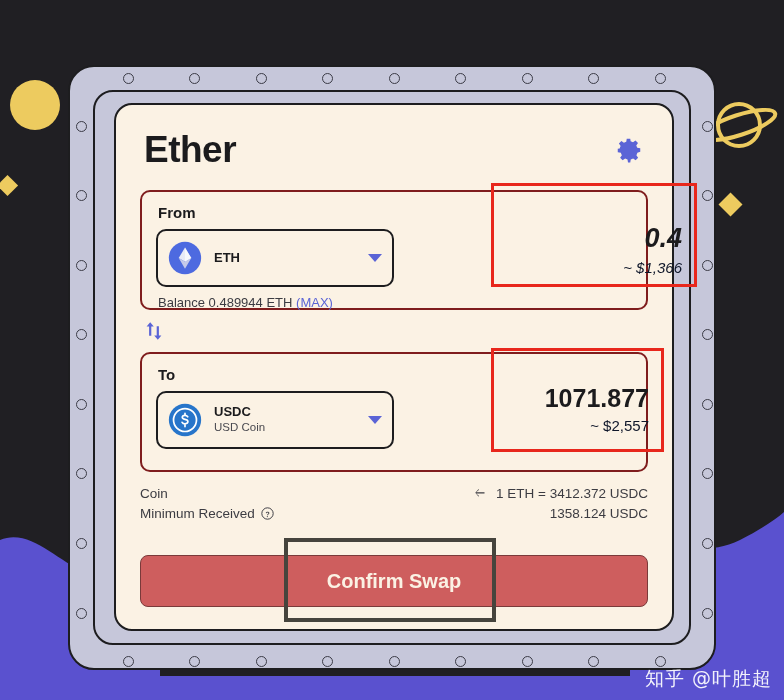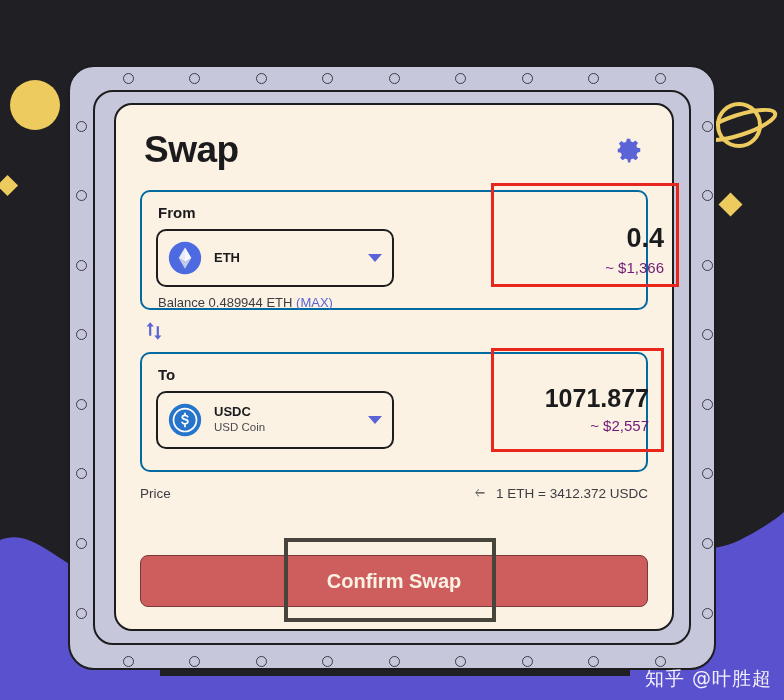--- a/index.html
+++ b/index.html
@@ -36,21 +36,21 @@
     display:flex;align-items:center;justify-content:space-between;
     padding:26px 28px 0 28px;
   }
   .card-title{
     font-size:37px;font-weight:bold;color:#1b1b1d;letter-spacing:-0.5px;
     line-height:1;
   }
   .gear-btn{width:30px;height:30px;cursor:pointer;display:block;}
   
   .panel{
-    position:relative;margin:0 24px;border:2px solid #0369a1;
+    position:relative;margin:0 24px;border:2px solid #7f1d1d;
     background:#fbf2e4;border-radius:10px;box-sizing:border-box;
     padding:10px 14px 10px 14px;
   }
   .panel-from{margin-top:22px;height:120px;}
   .panel-to{margin-top:0;height:120px;}
   .panel-label{font-size:15px;font-weight:bold;color:#1b1b1d;margin:2px 0 8px 2px;}
   .token-row{display:flex;align-items:flex-start;justify-content:space-between;}
   .token-select{
     width:238px;height:58px;border:2px solid #1d1d1f;border-radius:10px;
     background:#fbf2e4;box-sizing:border-box;display:flex;align-items:center;
@@ -62,25 +62,25 @@
   .token-name{font-size:11.5px;color:#4a4a50;line-height:1.3;margin-top:1px;}
   .caret{width:0;height:0;border-left:7px solid transparent;border-right:7px solid transparent;
          border-top:8px solid #5b64d6;margin-left:4px;}
   .balance{font-size:13px;color:#3c3c42;margin:8px 0 0 2px;}
   .max-link{color:#5b64d6;cursor:pointer;}
   
   .amount-box{
     position:absolute;border:3px solid #e8271c;box-sizing:border-box;
     background:transparent;text-align:right;padding:10px 12px 0 0;
   }
-  .amount-from{left:349px;top:-9px;width:188px;height:104px;}
+  .amount-from{left:349px;top:-9px;width:206px;height:104px;font-style:italic;}
   .amount-to{left:349px;top:-6px;width:173px;height:104px;}
   .amount-val{font-size:27px;font-weight:bold;color:#1b1b1d;line-height:1.25;margin-top:26px;}
   .amount-to .amount-val{font-size:25px;margin-top:22px;}
-  .amount-usd{font-size:15px;color:#701a75;line-height:1.3;margin-top:2px;}
+  .amount-usd{font-size:15px;color:#0f172a;line-height:1.3;margin-top:2px;}
   
   .swap-toggle{
     margin:9px 0 9px 26px;width:24px;height:24px;cursor:pointer;display:block;
   }
   
   .info{margin:14px 24px 0 24px;}
   .info-row{display:flex;align-items:center;justify-content:space-between;margin-bottom:5px;}
   .info-key{font-size:13.5px;color:#3c3c42;display:flex;align-items:center;gap:6px;}
   .info-val{font-size:13.5px;color:#3c3c42;display:flex;align-items:center;gap:7px;}
   .help-icon{width:13px;height:13px;display:block;cursor:pointer;}
@@ -165,21 +165,21 @@
       <div class="rivet" style="left: 631.5px; top: 401.357px;"></div>
       <div class="rivet" style="left: 5.5px; top: 470.929px;"></div>
       <div class="rivet" style="left: 631.5px; top: 470.929px;"></div>
       <div class="rivet" style="left: 5.5px; top: 540.5px;"></div>
       <div class="rivet" style="left: 631.5px; top: 540.5px;"></div>
     </div>
 
   <div class="card" style="left:44px;top:36px;width:560px;height:528px;position:absolute;">
 
     <div class="card-head">
-      <div class="card-title">Swap</div>
+      <div class="card-title">Ether</div>
       <svg class="gear-btn" viewBox="0 0 24 24">
         <path fill="#5b64d6" d="M12 8.2a3.8 3.8 0 1 0 0 7.6 3.8 3.8 0 0 0 0-7.6zm0 5.6a1.8 1.8 0 1 1 0-3.6 1.8 1.8 0 0 1 0 3.6z"></path>
         <path fill="#5b64d6" d="M21 13.4v-2.8l-2.4-.4a6.9 6.9 0 0 0-.8-1.9l1.4-2-2-2-2 1.4a6.9 6.9 0 0 0-1.9-.8L13 3h-2.8l-.4 2.4c-.67.18-1.3.45-1.88.8l-2-1.4-2 2 1.4 2c-.35.59-.62 1.22-.8 1.9L3 11v2.8l2.5.4c.18.67.45 1.3.8 1.9l-1.4 2 2 2 2-1.4c.59.35 1.22.62 1.9.8l.4 2.5H13l.4-2.5c.67-.18 1.3-.45 1.9-.8l2 1.4 2-2-1.4-2c.35-.59.62-1.22.8-1.9L21 13.4z"></path>
       </svg>
     </div>
 
     <div class="panel panel-from">
       <div class="panel-label">From</div>
       <div class="token-row">
         <div class="token-select">
@@ -228,30 +228,40 @@
         </div>
       </div>
       <div class="amount-box amount-to">
         <div class="amount-val">1071.877</div>
         <div class="amount-usd">~ $2,557</div>
       </div>
     </div>
 
     <div class="info">
       <div class="info-row">
-        <div class="info-key">Price</div>
+        <div class="info-key">Coin</div>
         <div class="info-val">
           <svg class="rate-icon" viewBox="0 0 16 12">
             <path fill="#3c3c42" d="M4.5 1 1 4h10V5.3H1L4.5 8.3 3.7 9 0 4.6 3.7 .3z"></path>
             <path fill="#3c3c42" d="M11.5 11 15 8H5V6.7h10L11.5 3.7 12.3 3 16 7.4 12.3 11.7z" opacity="0"></path>
             <path fill="#3c3c42" d="M11 6.8 14.2 9.9l-.8.8L9.4 6.8z" opacity="0"></path>
           </svg>
           <span>1 ETH = 3412.372 USDC</span>
         </div>
       </div>
+      <div class="info-row">
+        <div class="info-key">
+          <span>Minimum Received</span>
+          <svg class="help-icon" viewBox="0 0 16 16">
+            <circle cx="8" cy="8" r="7" fill="none" stroke="#3c3c42" stroke-width="1.2"></circle>
+            <path fill="#3c3c42" d="M7.3 10.2c0-1.5 1.8-1.6 1.8-2.6 0-.5-.4-.9-1-.9-.6 0-1 .4-1.1 1l-1.1-.2c.1-1.1 1-1.8 2.2-1.8 1.3 0 2.2.7 2.2 1.8 0 1.5-1.8 1.6-1.8 2.7zm.5 2.3a.7.7 0 1 1 0-1.4.7.7 0 0 1 0 1.4z"></path>
+          </svg>
+        </div>
+        <div class="info-val">1358.124 USDC</div>
+      </div>
     </div>
 
     <div class="confirm-btn">
       <span>Confirm Swap</span>
     </div>
   </div>
 </div>
 
 <div class="annot-rect"></div>
 

